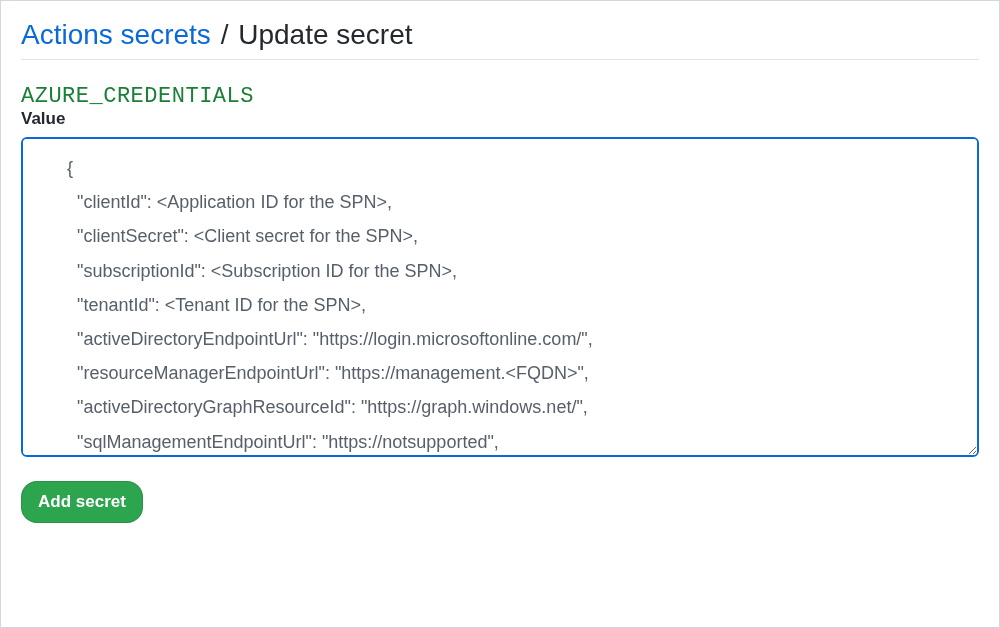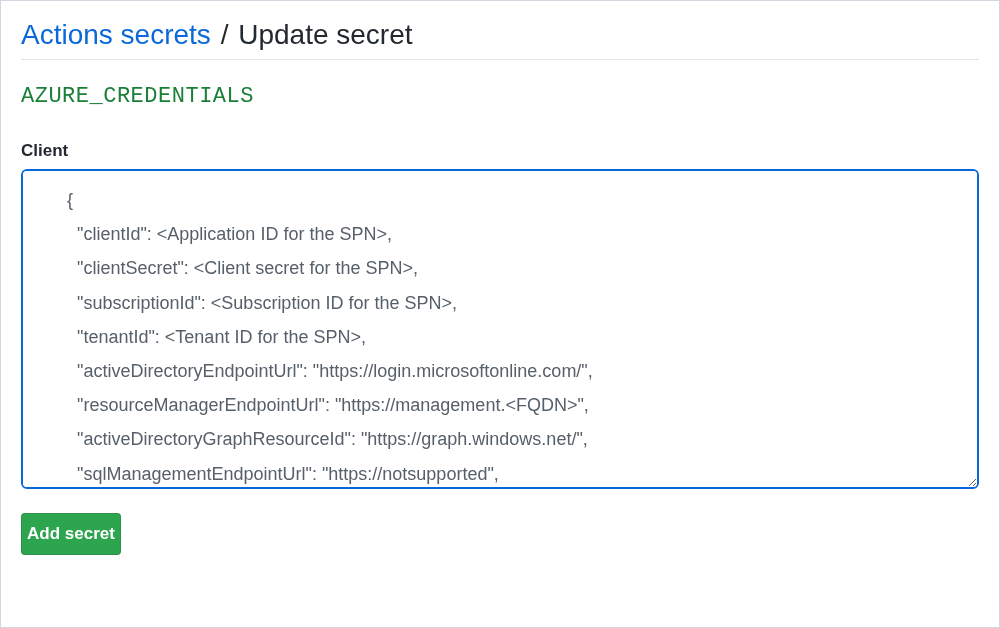--- a/index.html
+++ b/index.html
@@ -35,21 +35,20 @@
       color: #24292f;
       margin: 0 2px;
     }
     .breadcrumb-current {
       color: #24292f;
     }
     .secret-name {
       font-family: ui-monospace, SFMono-Regular, "SF Mono", Menlo, Consolas, "Liberation Mono", monospace;
       font-size: 22px;
       color: #1a7f37;
-      margin-bottom: 32px;
       letter-spacing: 0.5px;
     }
     .field-label {
       font-size: 17px;
       font-weight: 600;
       color: #24292f;
       margin-bottom: 8px;
       display: block;
     }
     .textarea-wrapper {
@@ -66,27 +65,27 @@
       border: 2px solid #0969da;
       border-radius: 6px;
       outline: none;
       resize: both;
       white-space: pre;
       overflow: auto;
       background: #ffffff;
     }
     .add-button {
       margin-top: 20px;
-      padding: 10px 5px;
+      padding: 10px 16px;
       font-size: 17px;
       font-weight: 600;
       color: #ffffff;
       background-color: #2da44e;
       border: 1px solid rgba(27,31,36,0.15);
-      border-radius: 4px;
+      border-radius: 16px;
       cursor: pointer;
       text-align: center;
     }
     
     .value-textarea::-webkit-scrollbar {
       width: 18px;
     }
     .value-textarea::-webkit-scrollbar-track {
       background: #f0f0f0;
     }
@@ -106,21 +105,21 @@
 <div class="container">
 
   <div class="breadcrumb">
     <a class="breadcrumb-link">Actions secrets</a>
     <span class="breadcrumb-sep"> <span>/</span> </span>
     <span class="breadcrumb-current">Update secret</span>
   </div>
 
   <div class="secret-name">AZURE_CREDENTIALS</div>
 
-  <label class="field-label">Client</label>
+  <label class="field-label">Value</label>
 
   <div class="textarea-wrapper">
     <textarea class="value-textarea" style="">{
   "clientId": &lt;Application ID for the SPN&gt;,
   "clientSecret": &lt;Client secret for the SPN&gt;,
   "subscriptionId": &lt;Subscription ID for the SPN&gt;,
   "tenantId": &lt;Tenant ID for the SPN&gt;,
   "activeDirectoryEndpointUrl": "https://login.microsoftonline.com/",
   "resourceManagerEndpointUrl": "https://management.&lt;FQDN&gt;",
   "activeDirectoryGraphResourceId": "https://graph.windows.net/",

